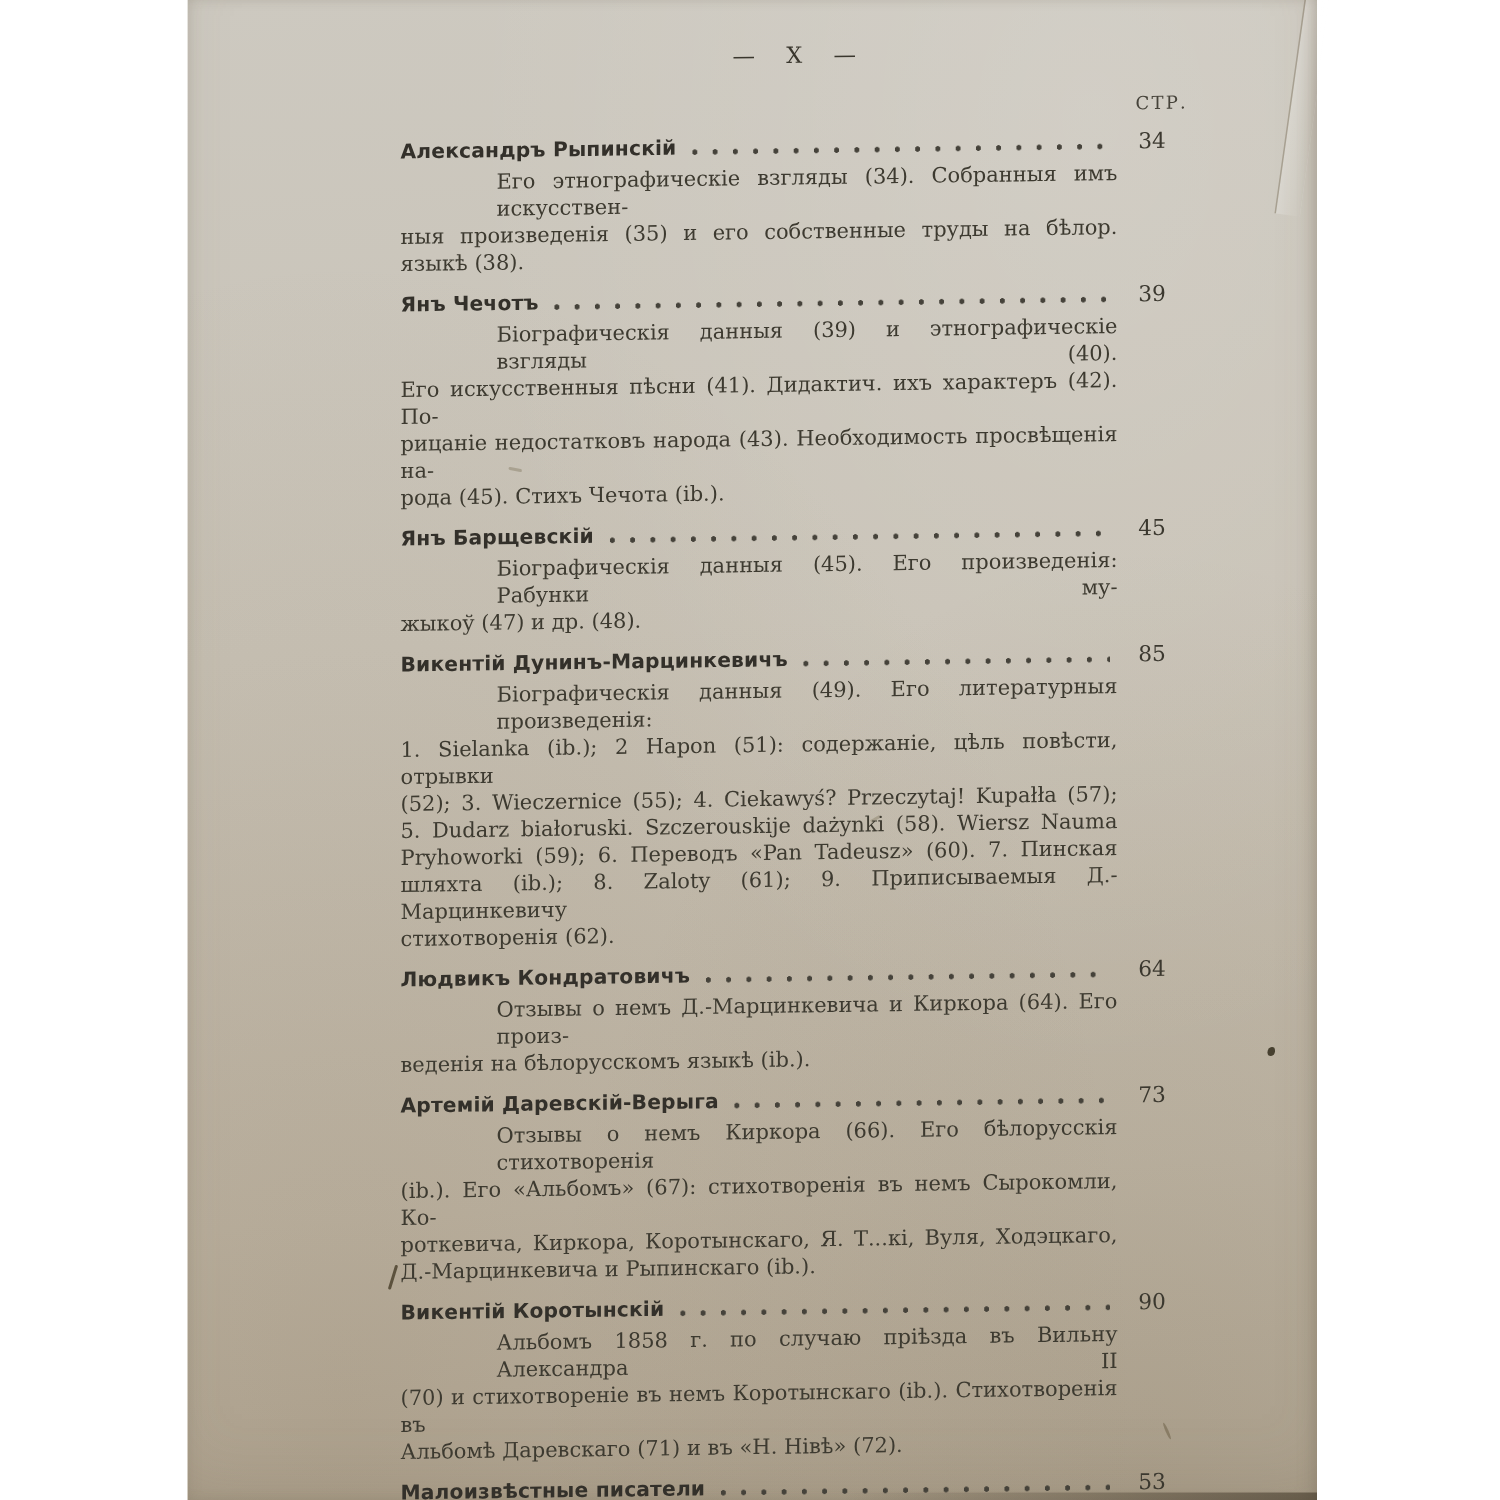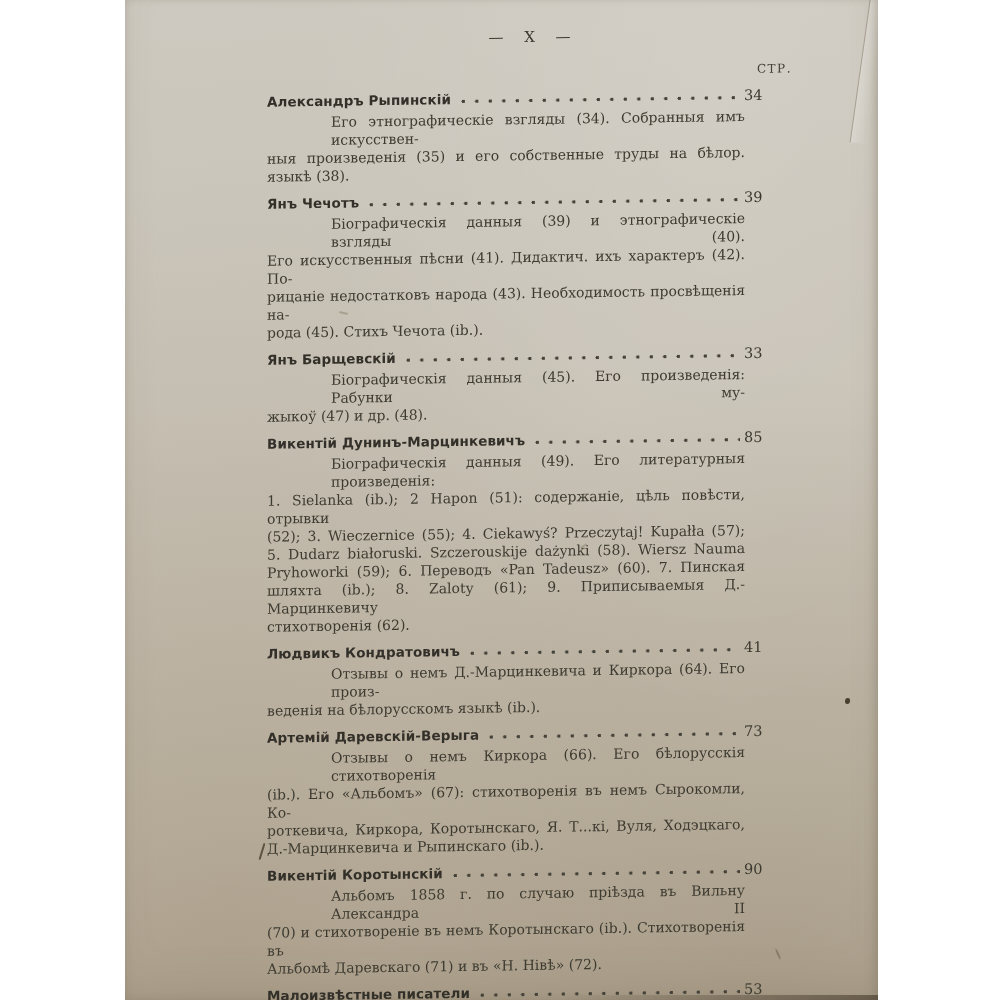--- a/index.html
+++ b/index.html
@@ -57,21 +57,21 @@
   .entry-title{
     font-family:"DejaVu Sans", sans-serif;font-weight:700;font-size:13.5px;
     letter-spacing:.1px;color:#33302a;white-space:nowrap;
   }
   .leaders{
     flex:1;height:5px;align-self:flex-end;margin:0 4px 5px 10px;
     background-image:radial-gradient(circle at 2.2px 2.5px, #45423a 1.6px, rgba(0,0,0,0) 1.9px);
     background-size:13.5px 5px;background-repeat:repeat-x;
   }
   .entry-page{
-    flex:0 0 48px;text-align:left;font-size:14.5px;color:#3b382f;white-space:nowrap;
+    flex:0 0 48px;text-align:center;font-size:14.5px;color:#3b382f;white-space:nowrap;
   }
   .entry-desc{width:478px;font-size:14px;line-height:18px;}
   .desc-line{text-align:justify;text-align-last:justify;}
   .desc-line.first{padding-left:64px;}
   .desc-line.last{text-align-last:left;}
 </style>
 </head>
 <body>
 
 <div class="photo">
@@ -107,21 +107,21 @@
               <div class="desc-line first">Біографическія данныя (39) и этнографическіе взгляды (40).</div>
               <div class="desc-line">Его искусственныя пѣсни (41). Дидактич. ихъ характеръ (42). По-</div>
               <div class="desc-line">рицаніе недостатковъ народа (43). Необходимость просвѣщенія на-</div>
               <div class="desc-line last">рода (45). Стихъ Чечота (ib.).</div>
             </div>
           </div>
           <div class="entry">
             <div class="entry-row">
               <span class="entry-title">Янъ Барщевскій</span>
               <span class="leaders"></span>
-              <span class="entry-page">33</span>
+              <span class="entry-page">45</span>
             </div>
             <div class="entry-desc">
               <div class="desc-line first">Біографическія данныя (45). Его произведенія: Рабунки му-</div>
               <div class="desc-line last">жыкоў (47) и др. (48).</div>
             </div>
           </div>
           <div class="entry">
             <div class="entry-row">
               <span class="entry-title">Викентій Дунинъ-Марцинкевичъ</span>
               <span class="leaders"></span>
@@ -134,21 +134,21 @@
               <div class="desc-line">5. Dudarz białoruski. Szczerouskije dażynki (58). Wiersz Nauma</div>
               <div class="desc-line">Pryhoworki (59); 6. Переводъ «Pan Tadeusz» (60). 7. Пинская</div>
               <div class="desc-line">шляхта (ib.); 8. Zaloty (61); 9. Приписываемыя Д.-Марцинкевичу</div>
               <div class="desc-line last">стихотворенія (62).</div>
             </div>
           </div>
           <div class="entry">
             <div class="entry-row">
               <span class="entry-title">Людвикъ Кондратовичъ</span>
               <span class="leaders"></span>
-              <span class="entry-page">41</span>
+              <span class="entry-page">64</span>
             </div>
             <div class="entry-desc">
               <div class="desc-line first">Отзывы о немъ Д.-Марцинкевича и Киркора (64). Его произ-</div>
               <div class="desc-line last">веденія на бѣлорусскомъ языкѣ (ib.).</div>
             </div>
           </div>
           <div class="entry">
             <div class="entry-row">
               <span class="entry-title">Артемій Даревскій-Верыга</span>
               <span class="leaders"></span>

